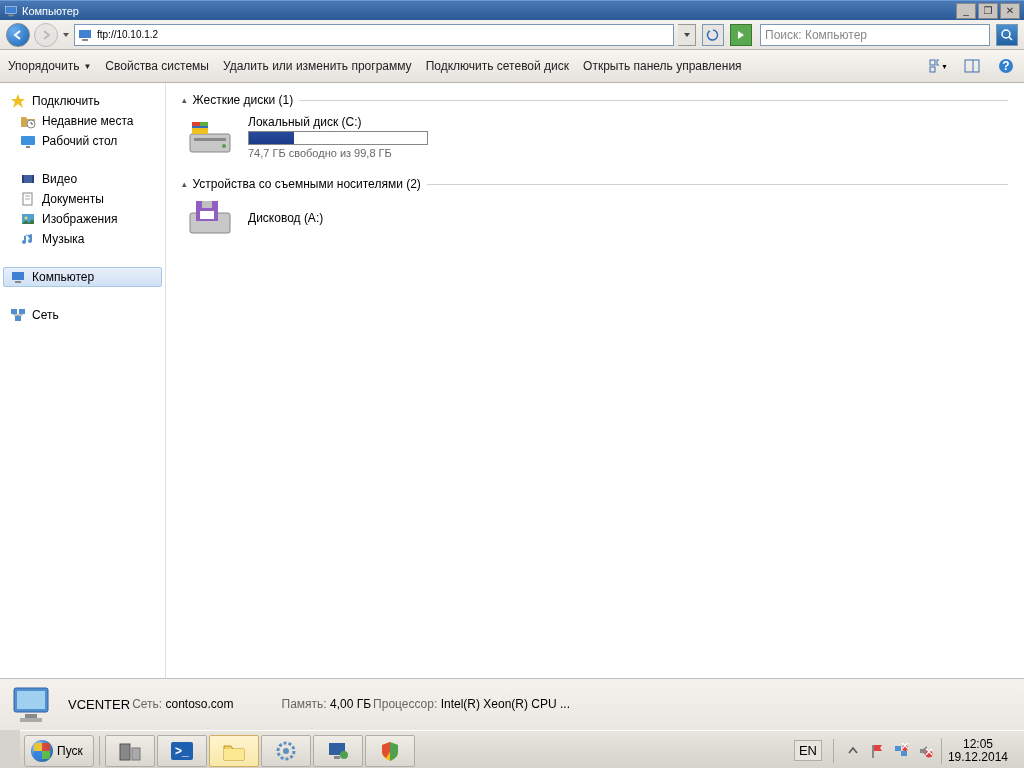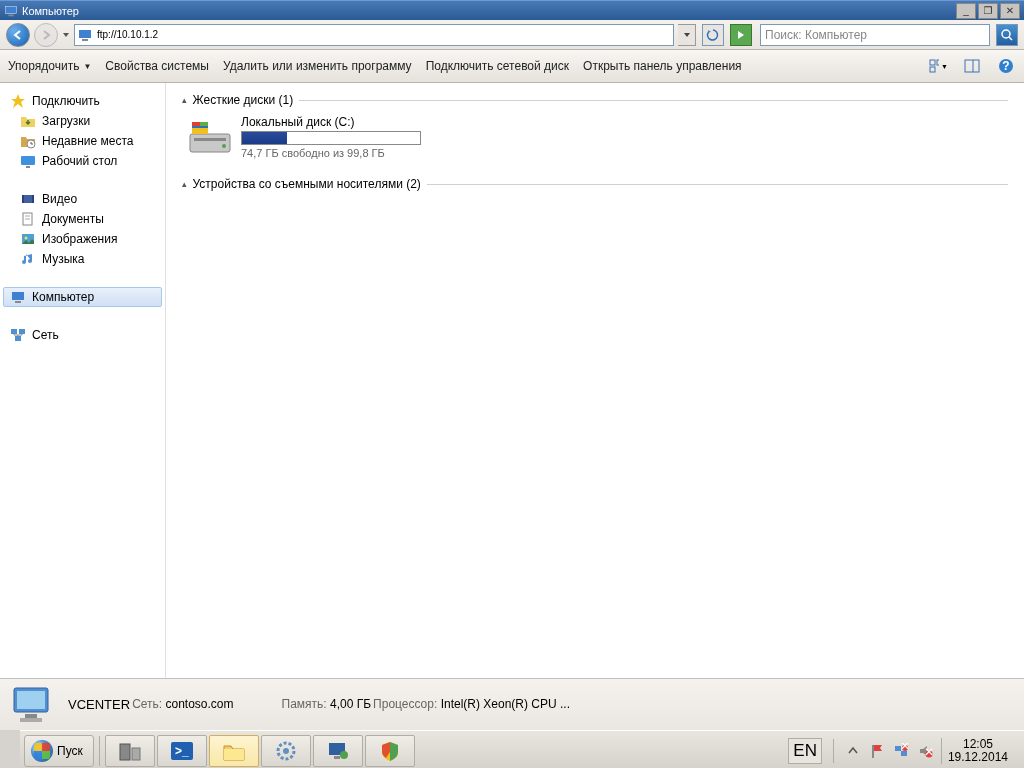--- a/index.html
+++ b/index.html
@@ -37,21 +37,21 @@
 .sidebar .row { display: flex; align-items: center; height: 20px; padding: 0 6px 0 20px; gap: 6px; cursor: default; }
 .sidebar .row.header { padding-left: 10px; font-weight: normal; }
 .sidebar .row.selected { background: linear-gradient(to bottom, #e8f0fa, #d0e0f5); border: 1px solid #a8c8e8; border-radius: 2px; margin: 0 3px; padding-left: 6px; }
 .sidebar .sicon { width: 16px; height: 16px; flex-shrink: 0; }
 
 .content { flex: 1; padding: 10px 16px; border-left: 1px solid #e0e0e0; overflow: hidden; }
 .section-hdr { display: flex; align-items: center; gap: 6px; margin-bottom: 8px; }
 .section-hdr .line { flex: 1; height: 1px; background: #d0d0d0; }
 .section-hdr .arr { font-size: 9px; color: #555; }
 .drives { display: flex; gap: 60px; margin: 6px 0 18px 6px; }
-.drive { display: flex; align-items: center; gap: 9px; width: 270px; }
+.drive { display: flex; align-items: center; gap: 16px; width: 270px; }
 .drive .dicon { width: 44px; height: 38px; flex-shrink: 0; }
 .drive .dinfo { display: flex; flex-direction: column; gap: 2px; }
 .drive .dname { color: #000; }
 .drive .dbar { width: 180px; height: 14px; border: 1px solid #888; background: #fff; }
 .drive .dfill { height: 100%; background: linear-gradient(to bottom, #2a4a9a, #1a3a8a); }
 .drive .dfree { color: #666; font-size: 11px; }
 
 .details { height: 52px; background: linear-gradient(to bottom, #f5f2ed, #eae7e2); border-top: 1px solid #c0c0c0; display: flex; align-items: center; padding: 4px 10px; gap: 12px; }
 .details .bigicon { width: 46px; height: 42px; }
 .details .dtext { display: flex; gap: 2px; }
@@ -61,21 +61,21 @@
 
 .taskbar { height: 40px; background: linear-gradient(to bottom, #e8e5de, #d5d2cb); border-top: 1px solid #fff; display: flex; align-items: center; padding: 0 4px; gap: 2px; margin-left: 20px; }
 .start-btn { height: 32px; padding: 0 10px 0 6px; background: linear-gradient(to bottom, #f0ede6, #d8d5ce); border: 1px solid #b0ada6; border-radius: 3px; display: flex; align-items: center; gap: 4px; }
 .start-orb { width: 22px; height: 22px; border-radius: 50%; background: radial-gradient(circle at 35% 35%, #fff, #4a90d0 40%, #1a5090); position: relative; overflow: hidden; }
 .start-orb::before { content: ""; position: absolute; inset: 3px; background: conic-gradient(#e04030 0 25%, #60c040 25% 50%, #3080e0 50% 75%, #f0c020 75% 100%); border-radius: 2px; opacity: 0.9; }
 .tdiv { width: 1px; height: 30px; background: #b0ada6; margin: 0 3px; }
 .tbtn { width: 50px; height: 32px; border: 1px solid #b0ada6; border-radius: 2px; background: linear-gradient(to bottom, #f0ede6, #dad7d0); display: flex; align-items: center; justify-content: center; }
 .tbtn.active { background: linear-gradient(to bottom, #fff4d0, #f8e8a8); border-color: #d0b060; }
 .taskbar .spacer { flex: 1; }
 .tray { display: flex; align-items: center; gap: 8px; padding: 0 6px; }
-.tray .lang { border: 1px solid #b0ada6; padding: 2px 4px; font-size: 17px; background: #e8e5de; }
+.tray .lang { border: 1px solid #b0ada6; padding: 2px 4px; font-size: 13px; background: #e8e5de; }
 .tray .tico { width: 16px; height: 16px; }
 .clock { text-align: center; line-height: 13px; font-size: 11px; padding: 0 6px; border-left: 1px solid #b0ada6; }
 
 
 .i-star { fill: #f0c020; }
 .i-folder { fill: #f0d060; }
 .i-blue { fill: #4080d0; }
 </style>
 </head>
 <body>
@@ -176,27 +176,20 @@
 <div class="body">
   <div class="sidebar">
     <div class="group">
       <div class="row header">
         <svg class="sicon i-star" viewBox="0 0 16 16">
             <path d="M8 1 L10 6 L15 6 L11 9 L13 15 L8 11 L3 15 L5 9 L1 6 L6 6 Z"></path>
           </svg>
         <span>Подключить</span>
       </div>
       <div class="row">
-          <svg class="sicon i-folder" viewBox="0 0 16 16">
-            <path d="M1 4 L6 4 L7 6 L15 6 L15 14 L1 14 Z" fill="#f0d060"></path>
-            <path d="M8 7 L8 11 M6 9 L8 11 L10 9" stroke="#3a7a3a" stroke-width="1.5" fill="none"></path>
-          </svg>
-          <span>Загрузки</span>
-        </div>
-      <div class="row">
           <svg class="sicon" viewBox="0 0 16 16">
             <path d="M1 4 L6 4 L7 6 L15 6 L15 14 L1 14 Z" fill="#d0a850"></path>
             <circle cx="11" cy="11" r="4" fill="#fff" stroke="#888"></circle>
             <path d="M11 9 L11 11 L13 11" stroke="#555" fill="none"></path>
           </svg>
           <span>Недавние места</span>
         </div>
       <div class="row">
           <svg class="sicon i-blue" viewBox="0 0 16 16">
             <rect x="1" y="3" width="14" height="9" rx="1" fill="#4090e0"></rect>
@@ -285,20 +278,32 @@
         </div>
       </div>
     </div>
 
     <div class="section-hdr">
       <span class="arr">▴</span>
       <span>Устройства со съемными носителями (2)</span>
       <div class="line"></div>
     </div>
     <div class="drives">
+      <div class="drive">
+        <svg class="dicon" viewBox="0 0 44 38">
+            <rect x="2" y="14" width="40" height="20" rx="2" fill="#c8c8c8" stroke="#888"></rect>
+            <rect x="16" y="18" width="12" height="2" fill="#555"></rect>
+            <rect x="8" y="2" width="22" height="20" fill="#9060c0"></rect>
+            <rect x="14" y="2" width="10" height="7" fill="#c0c0c0"></rect>
+            <rect x="12" y="12" width="14" height="8" fill="#fff"></rect>
+          </svg>
+        <div class="dinfo">
+            <span class="dname">Дисковод (A:)</span>
+          </div>
+      </div>
     </div>
   </div>
 </div>
 
 <div class="details">
   <svg class="bigicon" viewBox="0 0 46 42">
       <rect x="4" y="4" width="34" height="24" rx="2" fill="#5090d0" stroke="#3060a0"></rect>
       <rect x="7" y="7" width="28" height="18" fill="#a0d0f0"></rect>
       <rect x="15" y="30" width="12" height="4" fill="#888"></rect>
       <rect x="10" y="34" width="22" height="4" fill="#aaa"></rect>

